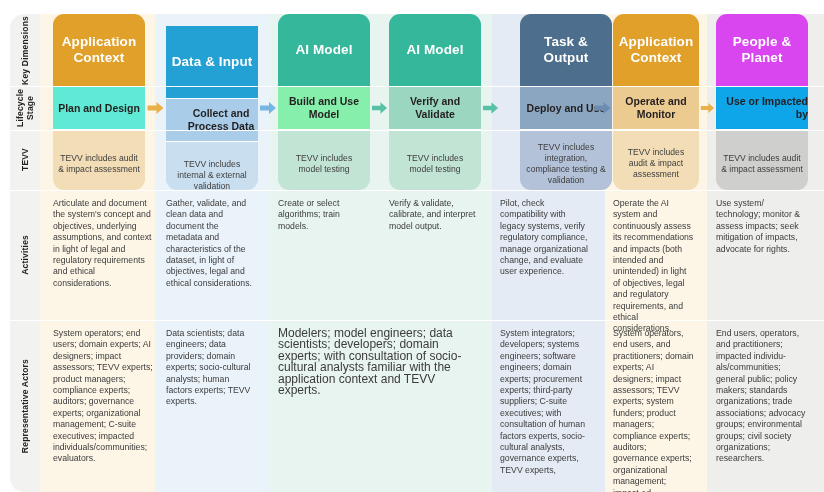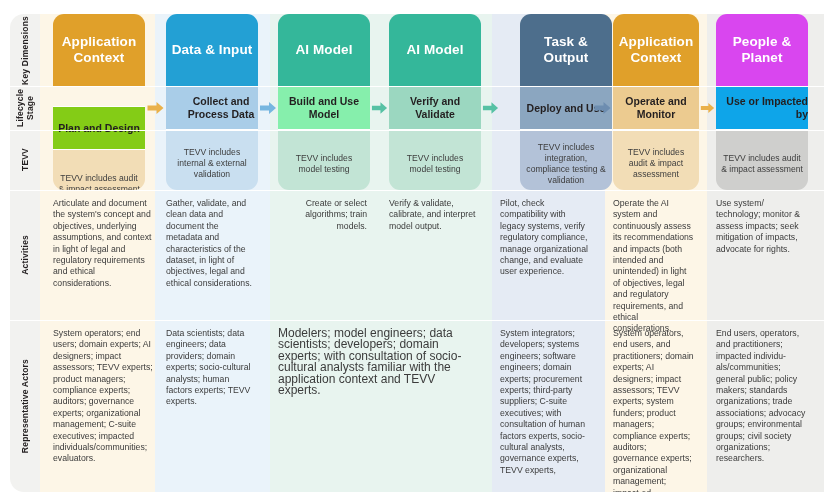--- a/index.html
+++ b/index.html
@@ -93,28 +93,28 @@
       <span>Representative Actors</span>
     </div>
     <div class="rail-div" style="top: 320px;"></div>
     <div class="hsep" style="left: 40px; right: 0px; top: 86px; background: rgb(255, 255, 255);"></div>
     <div class="hsep" style="left: 40px; right: 0px; top: 130px; background: rgb(255, 255, 255);"></div>
     <div class="hsep" style="left: 40px; right: 0px; top: 190px; background: rgb(255, 255, 255);"></div>
     <div class="hsep" style="left: 40px; right: 0px; top: 320px; background: rgb(255, 255, 255);"></div>
     <div class="capsule" style="left: 53px; top: 14px; width: 92px; height: 176px;">
       <div class="cap-head" style="height: 72px; background: rgb(224, 160, 42);">Application
 Context</div>
-      <div class="cap-stage" style="height: 42px; background: #84cc16; margin-top: 20px;">Plan and
+      <div class="cap-stage" style="height: 42px; background: #5eead4;">Plan and
 Design</div>
       <div class="cap-tevv" style="height: 59px; background: rgb(242, 221, 182);">TEVV includes
 audit &amp; impact
 assessment</div>
     </div>
     <div class="capsule" style="left: 166px; top: 14px; width: 92px; height: 176px;">
-      <div class="cap-head" style="height: 72px; background: rgb(35, 160, 212);">Data &amp;
+      <div class="cap-head" style="height: 72px; background: rgb(35, 160, 212); margin-top: 12px;">Data &amp;
 Input</div>
       <div class="cap-stage" style="height: 42px; background: rgb(169, 205, 232); padding-left: 18px;">Collect and
 Process Data</div>
       <div class="cap-tevv" style="height: 59px; background: rgb(201, 223, 240);">TEVV includes
 internal &amp; external
 validation</div>
     </div>
     <div class="capsule" style="left: 278px; top: 14px; width: 92px; height: 176px;">
       <div class="cap-head" style="height: 72px; background: rgb(52, 183, 154);">AI Model</div>
       <div class="cap-stage" style="height: 42px; background: #86efac;">Build and
@@ -170,21 +170,21 @@
         <path d="M1 4.6 H10 V1 L17 7 L10 13 V9.4 H1 Z" fill="#56c1a4"></path>
       </svg></div>
     <div class="arrow" style="left: 593px; top: 101px; width: 19px; height: 14px;"><svg viewBox="0 0 18 14" width="100%" height="14" preserveAspectRatio="xMidYMid meet">
         <path d="M1 4.6 H10 V1 L17 7 L10 13 V9.4 H1 Z" fill="#6d8db0"></path>
       </svg></div>
     <div class="arrow" style="left: 700px; top: 101px; width: 15px; height: 14px;"><svg viewBox="0 0 18 14" width="100%" height="14" preserveAspectRatio="xMidYMid meet">
         <path d="M1 4.6 H10 V1 L17 7 L10 13 V9.4 H1 Z" fill="#eab14a"></path>
       </svg></div>
     <div class="cell" style="left: 157px; top: 190px; width: 108px; height: 130px;">Gather, validate, and clean data and document the metadata and characteristics of the dataset, in light of objectives, legal and ethical considerations.</div>
     <div class="cell" style="left: 44px; top: 190px; width: 118px; height: 130px;">Articulate and document the system's concept and objectives, underlying assumptions, and context in light of legal and regulatory requirements and ethical considerations.</div>
-    <div class="cell" style="left: 269px; top: 190px; width: 107px; height: 130px; text-align: right;">Create or select algorithms; train models.</div>
+    <div class="cell" style="left: 269px; top: 190px; width: 107px; height: 130px;">Create or select algorithms; train models.</div>
     <div class="cell" style="left: 380px; top: 190px; width: 107px; height: 130px;">Verify &amp; validate, calibrate, and interpret model output.</div>
     <div class="cell" style="left: 491px; top: 190px; width: 109px; height: 130px;">Pilot, check compatibility with legacy systems, verify regulatory compliance, manage organizational change, and evaluate user experience.</div>
     <div class="cell" style="left: 604px; top: 190px; width: 99px; height: 130px;">Operate the AI system and continuously assess its recommendations and impacts (both intended and unintended) in light of objectives, legal and regulatory requirements, and ethical considerations.</div>
     <div class="cell" style="left: 707px; top: 190px; width: 111px; height: 130px;">Use system/ technology; monitor &amp; assess impacts; seek mitigation of impacts, advocate for rights.</div>
     <div class="cell" style="left: 44px; top: 320px; width: 118px; height: 172px;">System operators; end users; domain experts; AI designers; impact assessors; TEVV experts; product managers; compliance experts; auditors; governance experts; organizational management; C-suite executives; impacted individuals/communities; evaluators.</div>
     <div class="cell" style="left: 157px; top: 320px; width: 108px; height: 172px;">Data scientists; data engineers; data providers; domain experts; socio-cultural analysts; human factors experts; TEVV experts.</div>
     <div class="cell wide" style="left: 269px; top: 320px; width: 216px; height: 172px;">Modelers; model engineers; data scientists; developers; domain experts; with consultation of socio-cultural analysts familiar with the application context and TEVV experts.</div>
     <div class="cell" style="left: 491px; top: 320px; width: 109px; height: 172px;">System integrators; developers; systems engineers; software engineers; domain experts; procurement experts; third-party suppliers; C-suite executives; with consultation of human factors experts, socio-cultural analysts, governance experts, TEVV experts,</div>
     <div class="cell" style="left: 604px; top: 320px; width: 99px; height: 172px;">System operators, end users, and practitioners; domain experts; AI designers; impact assessors; TEVV experts; system funders; product managers; compliance experts; auditors; governance experts; organizational management; impact-ed individuals/commu-nities; evaluators.</div>
     <div class="cell" style="left: 707px; top: 320px; width: 111px; height: 172px;">End users, operators, and practitioners; impacted individu-als/communities; general public; policy makers; standards organizations; trade associations; advocacy groups; environmental groups; civil society organizations; researchers.</div>

